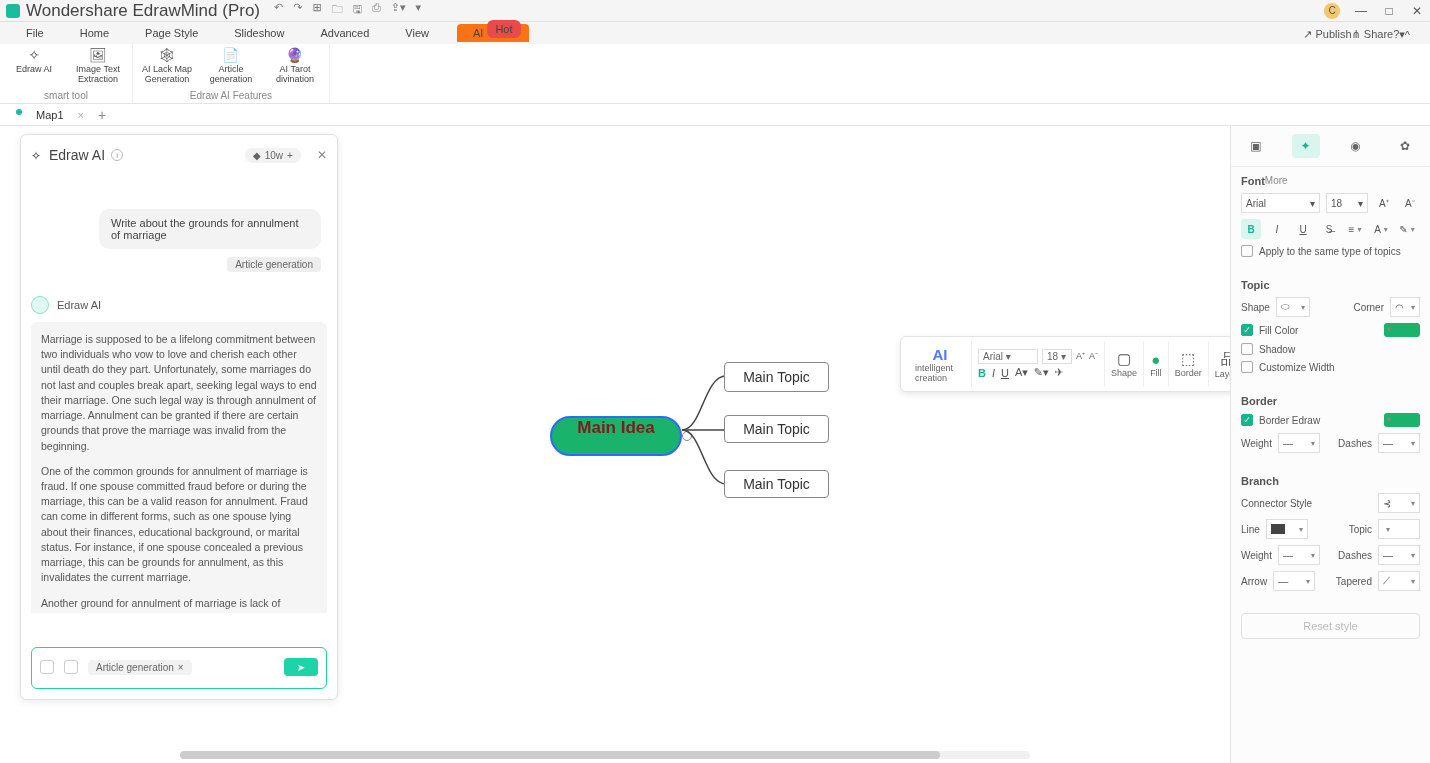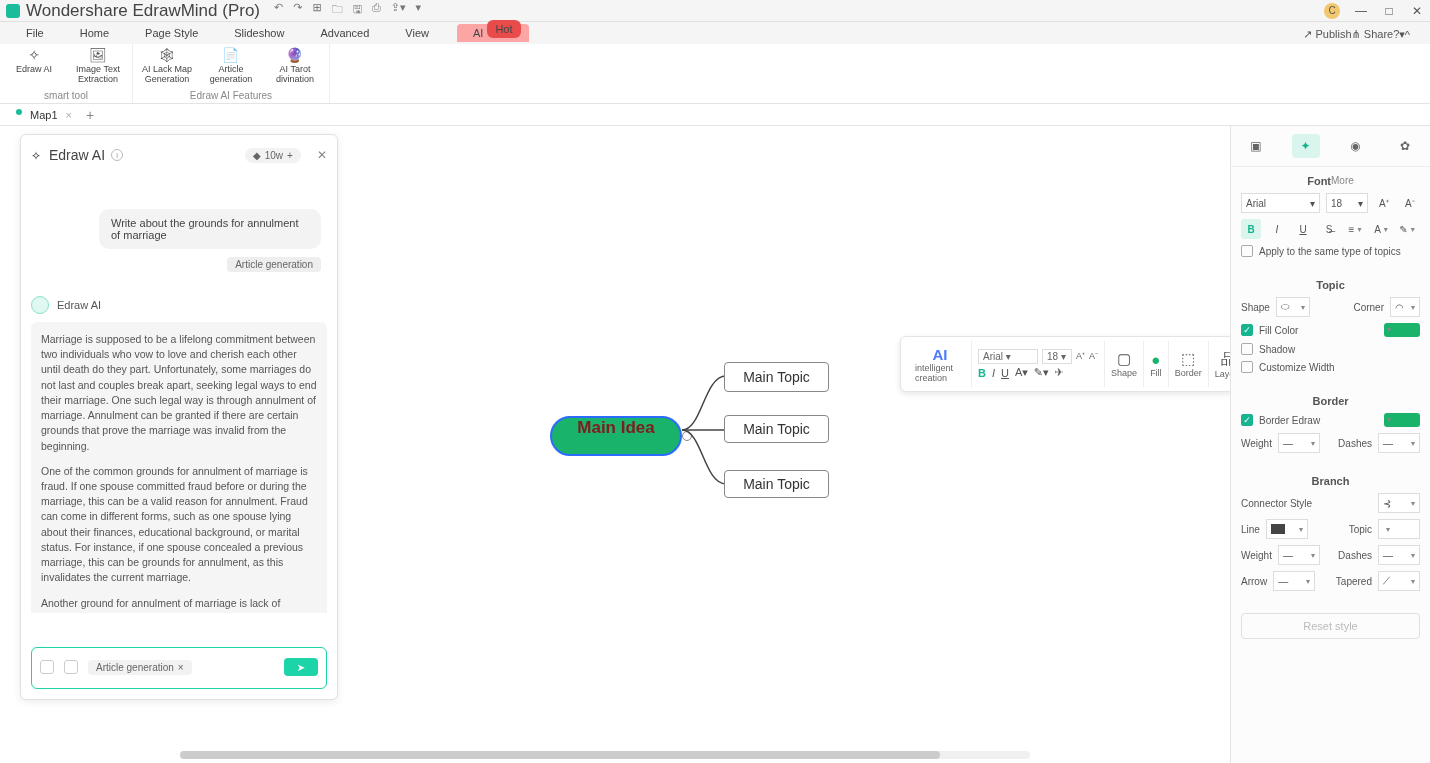--- a/index.html
+++ b/index.html
@@ -9,33 +9,33 @@
   .titlebar-logo{width:14px;height:14px;background:#1abc9c;border-radius:3px;margin-right:6px}
   .titlebar-title{font-size:17px;color:#444}
   .titlebar-tools{display:flex;gap:10px;margin-left:14px;color:#777;font-size:11px}
   .titlebar-tools span{cursor:pointer}
   .titlebar-right{margin-left:auto;display:flex;gap:14px;align-items:center;color:#555;font-size:12px}
   .avatar{width:16px;height:16px;border-radius:50%;background:#f2c76e;display:flex;align-items:center;justify-content:center;font-size:10px}
   .winbtn{width:14px;text-align:center;cursor:pointer}
   
   .menubar{height:22px;display:flex;align-items:center;gap:20px;padding-left:18px;background:#f5f5f5}
   .menubar span{font-size:11px;color:#444;padding:3px 8px;cursor:pointer}
-  .menubar span.active{background:#fca5a5;border-radius:4px 4px 0 0}
+  .menubar span.active{background:#f97316;border-radius:4px 4px 0 0}
   .hot-badge{background:#e94b4b;color:#fff;font-size:8px;padding:1px 4px;border-radius:6px;margin-left:-4px;position:relative;top:-4px}
   .publish-row{position:absolute;right:20px;top:28px;display:flex;font-size:11px;color:#555;align-items:center}
   
   .ribbon{height:60px;background:#fff;display:flex;border-bottom:1px solid #e4e4e4}
   .ribbon-group{display:flex;flex-direction:column;align-items:center;justify-content:space-between;padding:4px 6px 2px;border-right:1px solid #eee}
   .ribbon-items{display:flex;gap:8px}
   .ribbon-item{display:flex;flex-direction:column;align-items:center;font-size:9px;color:#444;width:56px;text-align:center;line-height:1.1;cursor:pointer}
   .ribbon-item .ic{font-size:14px;margin-bottom:2px;color:#555}
   .ribbon-label{font-size:10px;color:#888;margin-top:1px}
   
   .doctabs{height:22px;background:#fff;display:flex;align-items:center;padding-left:8px;border-bottom:1px solid #e4e4e4}
-  .doctab{display:flex;align-items:flex-start;gap:8px;padding:2px 8px;font-size:11px}
+  .doctab{display:flex;align-items:flex-start;gap:14px;padding:2px 8px;font-size:11px}
   .doctab .dot{width:6px;height:6px;background:#1abc9c;border-radius:50%}
   .doctab .x{color:#aaa;font-size:11px;cursor:pointer}
   .addtab{margin-left:6px;color:#888;font-size:14px;cursor:pointer}
   
   .workspace{position:absolute;top:126px;left:0;right:0;bottom:0;background:#fff;overflow:hidden}
   
   .ai-panel{position:absolute;left:20px;top:8px;width:318px;height:566px;background:#fff;border:1px solid #e0e0e0;border-radius:6px;box-shadow:0 2px 8px rgba(0,0,0,0.08);padding:12px 10px 10px}
   .ai-head{display:flex;align-items:center;gap:6px;margin-bottom:10px}
   .ai-head .sp{width:12px;height:12px}
   .ai-head .title{font-size:14px;color:#444}
@@ -75,21 +75,21 @@
   .ft-font select,.ft-font .sel{font-size:10px;border:1px solid #ddd;padding:1px 4px;background:#fff}
   .ft-font .btns{display:flex;gap:6px;font-size:11px;color:#555;align-items:center}
   .ai-lbl{color:#4a7bff;font-weight:bold;font-size:15px}
   .pin{position:absolute;right:4px;top:4px;font-size:10px;color:#aaa}
   
   .rpanel{position:absolute;right:0;top:0;bottom:0;width:200px;background:#fcfcfc;border-left:1px solid #e4e4e4;padding:0}
   .rp-tabs{display:flex;justify-content:space-around;padding:8px 0;border-bottom:1px solid #eee}
   .rp-tabs .t{width:28px;height:24px;display:flex;align-items:center;justify-content:center;border-radius:4px;cursor:pointer;color:#666}
   .rp-tabs .t.active{background:#d9f5ee;color:#17b58f}
   .sec{padding:8px 10px}
-  .sec-title{display:flex;justify-content:center;font-size:11px;color:#555;margin-bottom:6px;font-weight:bold}
+  .sec-title{display:flex;justify-content:flex-start;font-size:11px;color:#555;margin-bottom:6px;font-weight:bold}
   .more{color:#888;font-size:10px;font-weight:normal;cursor:pointer}
   .row{display:flex;align-items:center;gap:6px;margin-bottom:6px;font-size:10px;color:#555}
   .row .sel{border:1px solid #ddd;padding:2px 4px;flex:1;background:#fff;display:flex;align-items:center;justify-content:space-between;height:20px}
   .row .sel.small{flex:0 0 42px}
   .row .ibtn{width:20px;height:20px;display:flex;align-items:center;justify-content:center;cursor:pointer;border-radius:3px}
   .row .ibtn.active{background:#d9f5ee;color:#17b58f}
   .chk{width:12px;height:12px;border:1px solid #aaa;border-radius:2px;display:inline-flex;align-items:center;justify-content:center;font-size:9px}
   .chk.on{background:#17b58f;border-color:#17b58f;color:#fff}
   .color-sw{width:36px;height:14px;border-radius:3px}
   .lbl{flex:0 0 auto}

